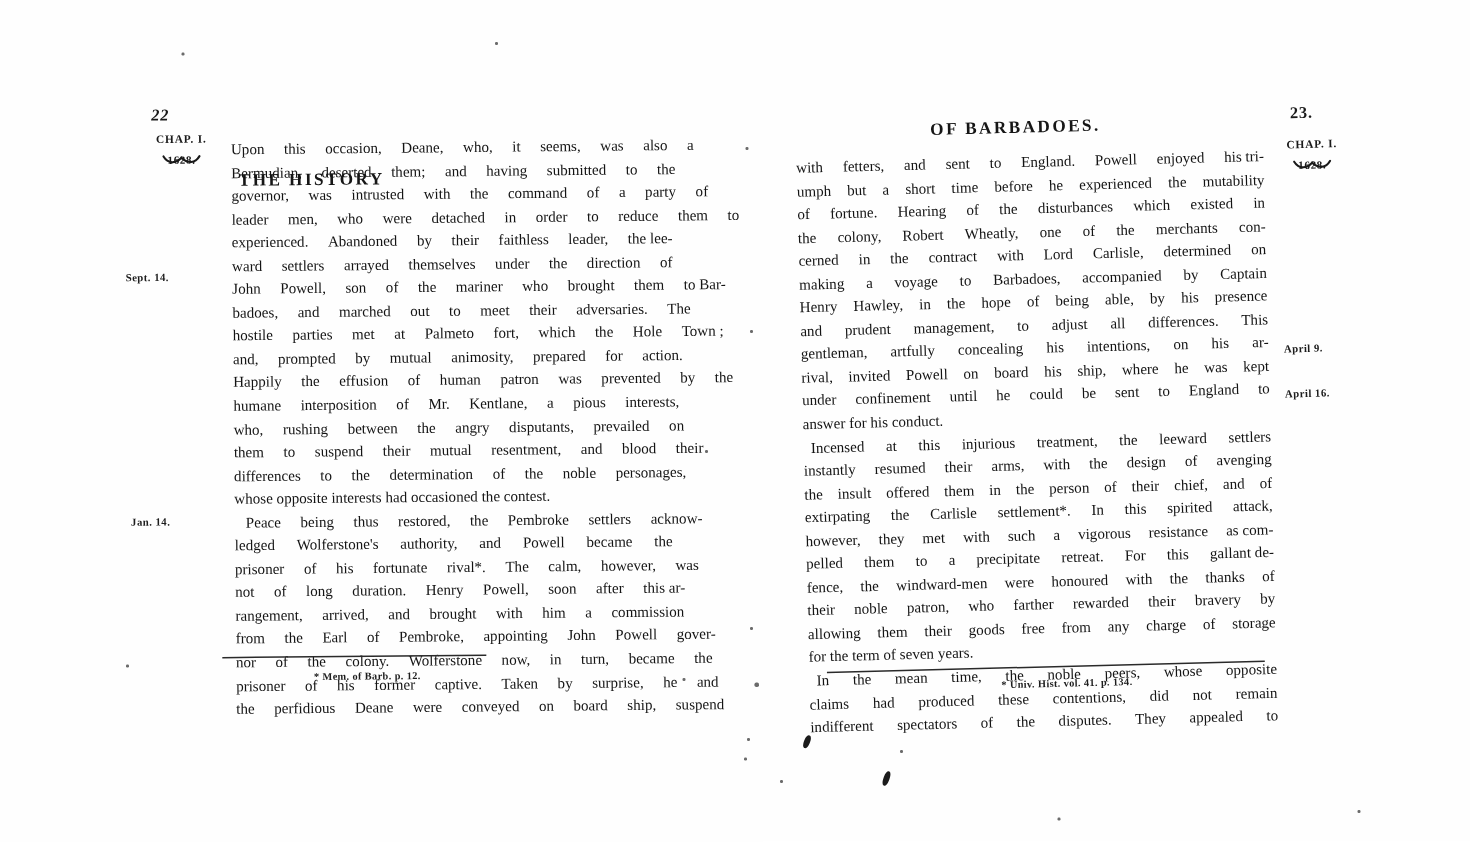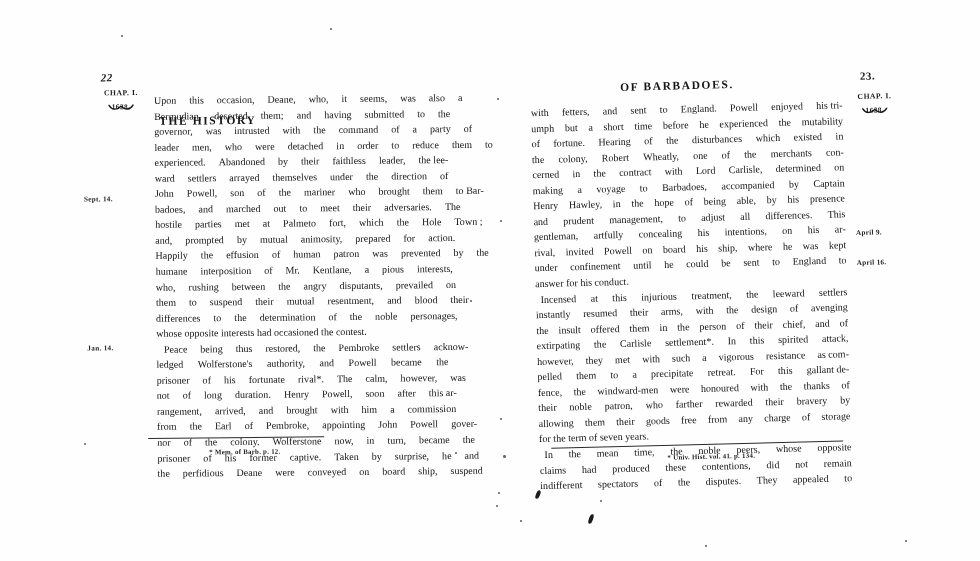--- a/index.html
+++ b/index.html
@@ -170,21 +170,21 @@
       <div class="chapmark chapmark-left">
         <span class="chap-label">CHAP. I.</span>
         <span class="brace">
           <svg width="26" height="6" viewBox="0 0 26 6">
             <path d="M1 1 C 4 6, 9 6, 13 2 C 17 6, 22 6, 25 1" stroke="#1a1a1a" stroke-width="1.4" fill="none" stroke-linecap="round"></path>
           </svg>
         </span>
         <span class="chap-year">1628.</span>
       </div>
 
-      <div class="sidenote" style="left:82px; top:194px;">Sept. 14.</div>
+      <div class="sidenote" style="left:82px; top:180px;">Sept. 14.</div>
 
       <div class="sidenote" style="left:84px; top:343px;">Jan. 14.</div>
 
       <div class="textblock tb-left">
 
         <p class="indent">
           <span class="ln-j">
               <span>Upon</span>
               <span>this</span>
               <span>occasion,</span>

